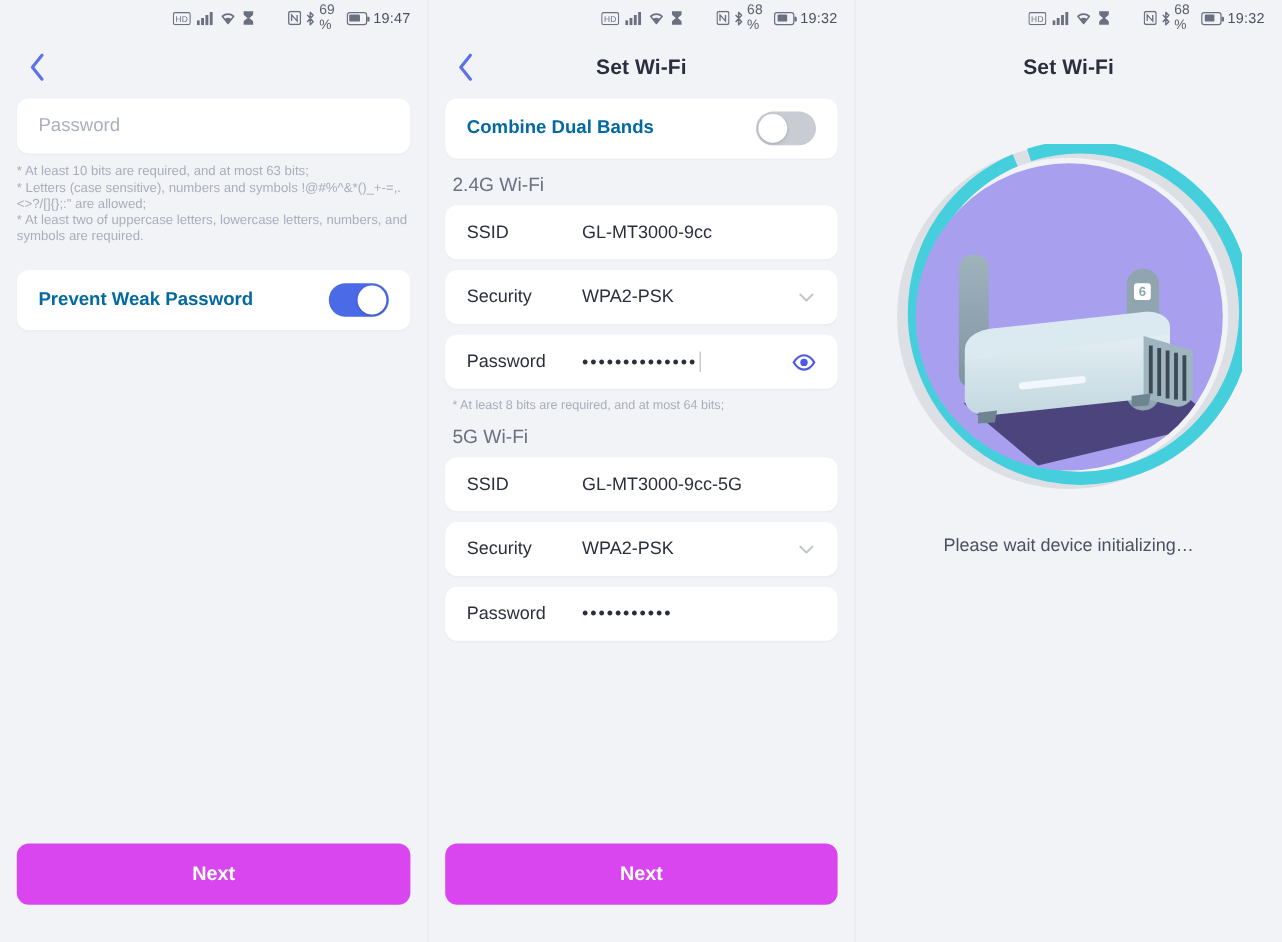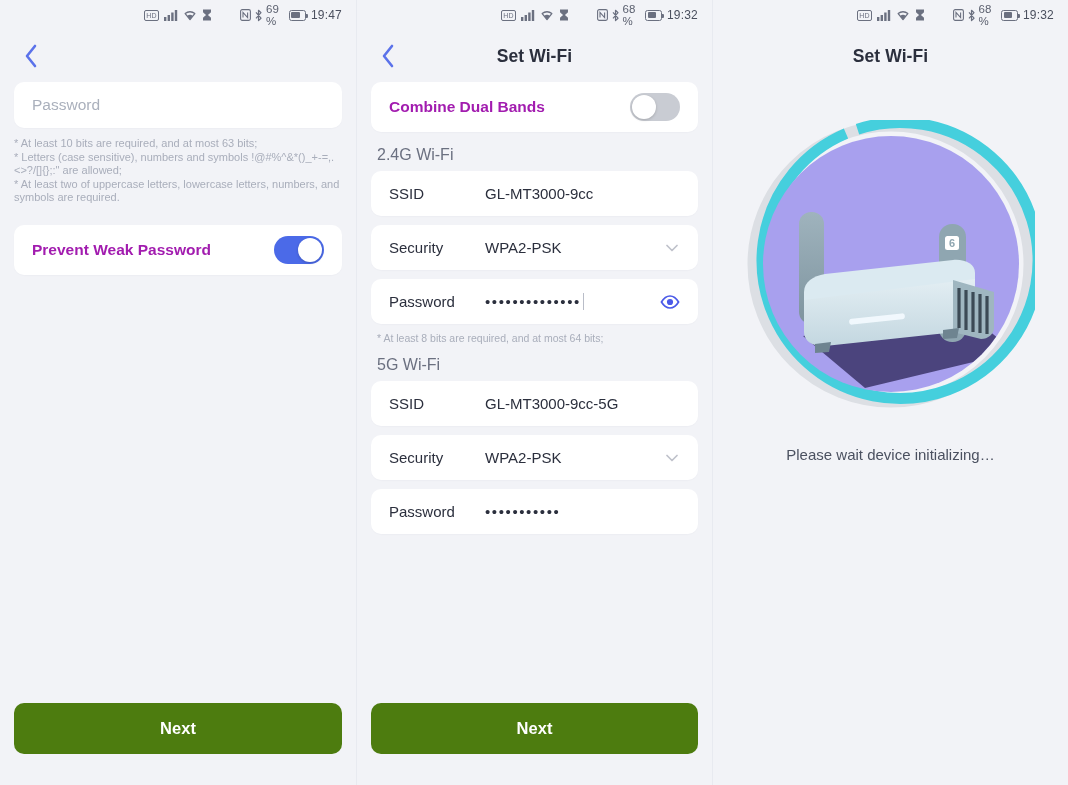--- a/index.html
+++ b/index.html
@@ -70,21 +70,21 @@
     height: 45px;
     display: flex; align-items: center;
     padding: 0 18px;
   }
   .row.tall { height: 46px; }
   .row-sep { border-top: 1px solid #eef0f4; }
 
   .ph { font-size: 15.5px; color: #aab0bc; font-weight: normal; }
   .field-label { font-size: 15px; color: #2b2f3d; width: 96px; flex: none; }
   .field-val { font-size: 15px; color: #2b2f3d; flex: 1; }
-  .row-label-lg { font-size: 15.5px; color: #a21caf; font-weight: bold; }
+  .row-label-lg { font-size: 15.5px; color: #0369a1; font-weight: bold; }
 
   .hint {
     margin: 9px 14px 0 14px;
     font-size: 11px; line-height: 13.5px;
     color: #a9aebb;
     word-break: break-word;
   }
   .section-title {
     margin: 14px 14px 7px 20px;
     font-size: 16px; color: #6b7080;
@@ -120,21 +120,21 @@
   }
   .caret {
     display: inline-block; width: 1px; height: 17px;
     background: #b9bdc8; vertical-align: -3px; margin-left: 2px;
   }
 
   
   .next-btn {
     position: absolute; left: 14px; right: 14px; bottom: 31px;
     height: 51px; border-radius: 10px;
-    background: #4d7c0f; color: #fff;
+    background: #d946ef; color: #fff;
     font-size: 16.5px; font-weight: bold;
     display: flex; align-items: center; justify-content: center;
     border: none; cursor: pointer;
     font-family: "Liberation Sans", sans-serif;
   }
 
   
   .loader-wrap {
     position: absolute; left: 0; right: 0; top: 120px;
     display: flex; flex-direction: column; align-items: center;

